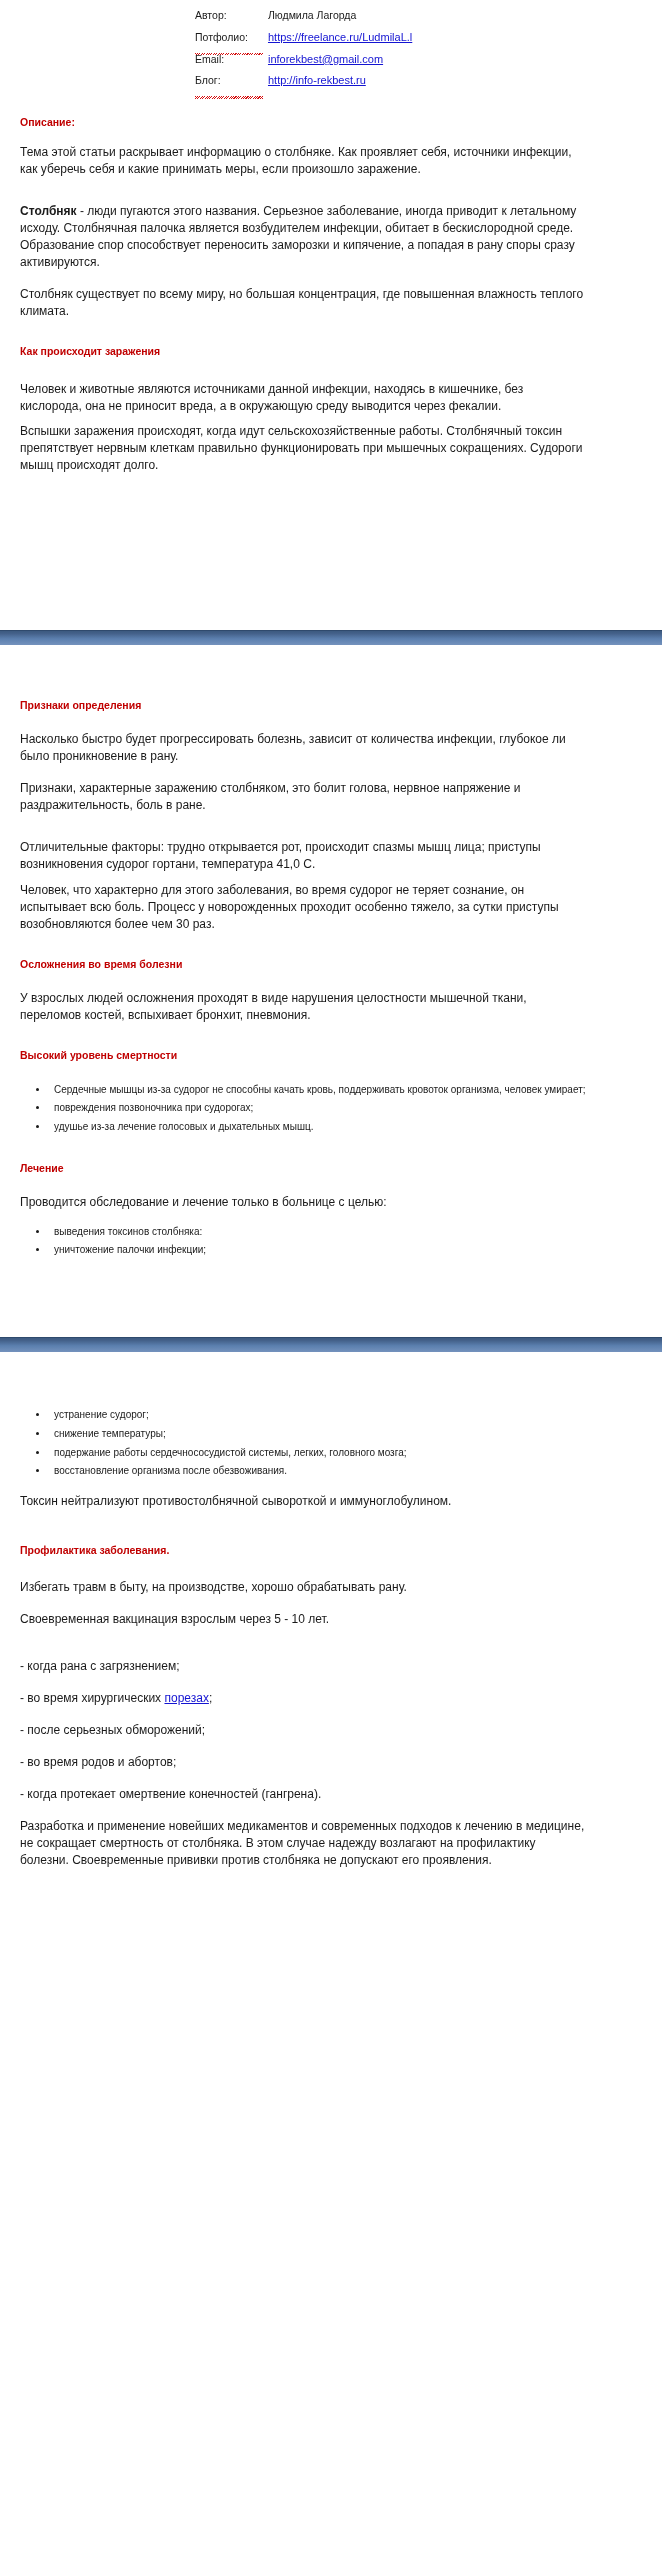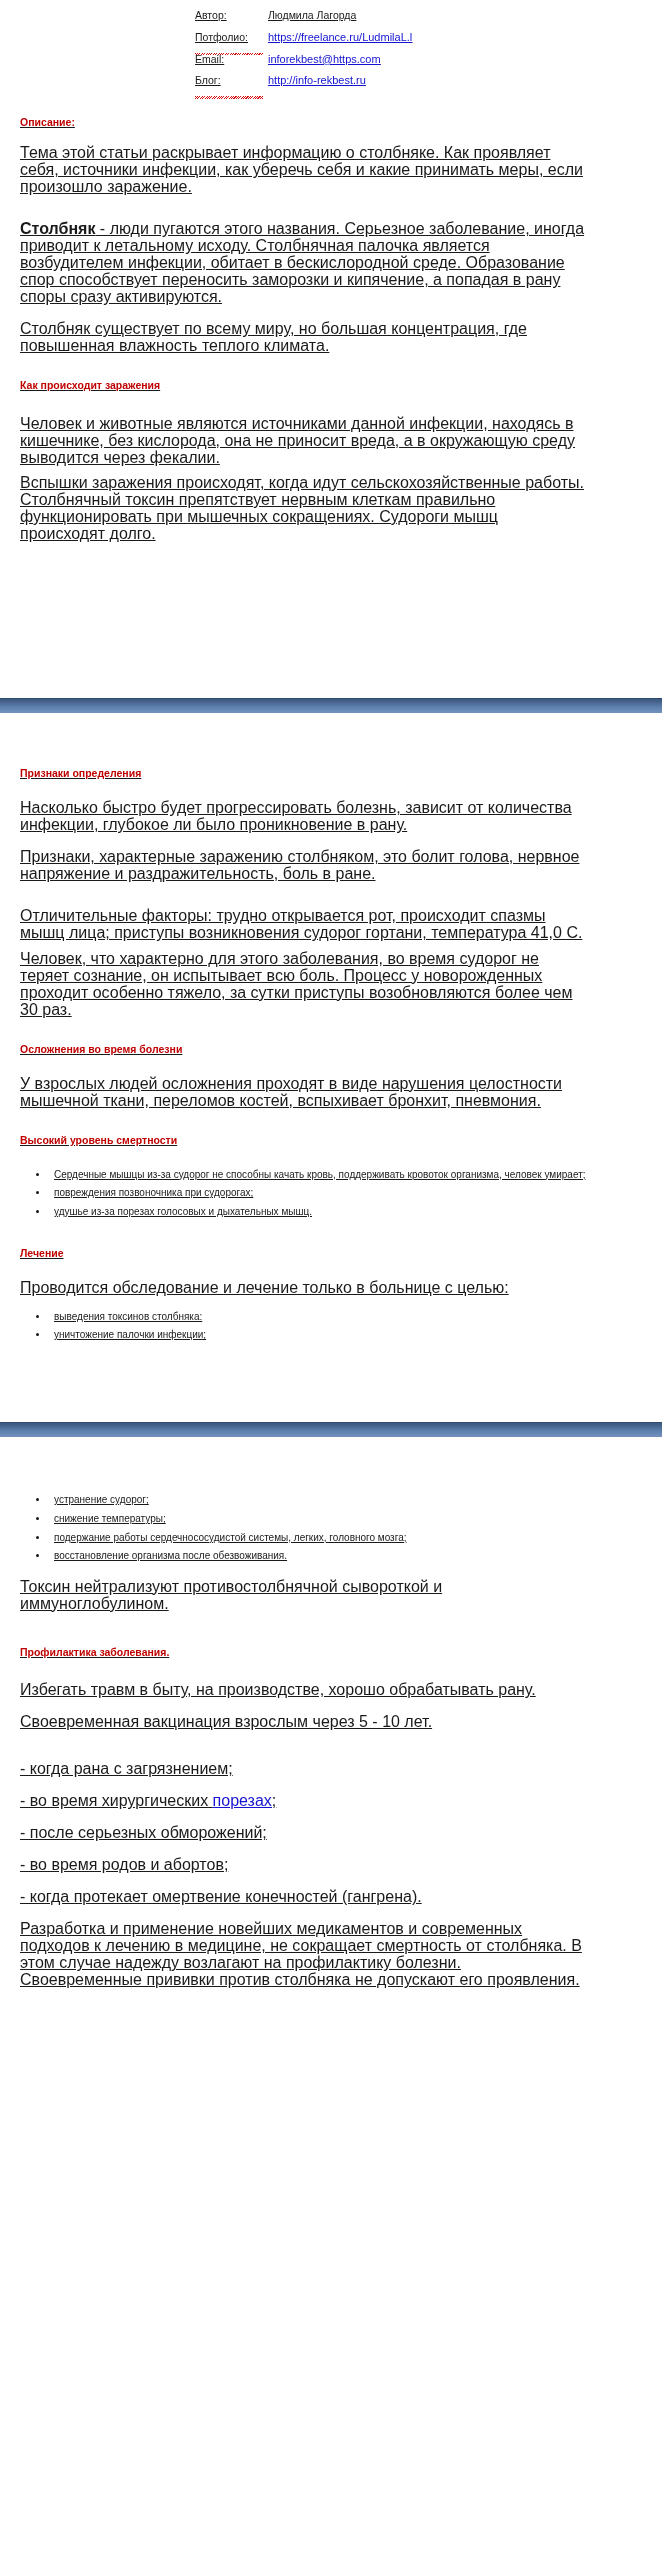--- a/index.html
+++ b/index.html
@@ -11,21 +11,20 @@
   body {
     width: 662px;
     font-family: "Liberation Sans", "DejaVu Sans", sans-serif;
     color: #1a1a1a;
     -webkit-font-smoothing: antialiased;
   }
   .page {
     width: 626px;
     position: relative;
     box-sizing: border-box;
-    text-decoration: underline;
   }
 
   
   .doc-header {
     padding: 10px 0 0 0;
   }
   .meta-table {
     margin-left: 195px;
     border-collapse: collapse;
   }
@@ -70,21 +69,21 @@
     padding: 0 40px 0 20px;
   }
   h2.section-title {
     color: #c00000;
     font-size: 10.5px;
     font-weight: bold;
     margin: 0;
     line-height: 13.5px;
   }
   p.para {
-    font-size: 16px;
+    font-size: 12px;
     line-height: 17px;
     margin: 0;
     color: #1a1a1a;
     text-align: left;
   }
   p.para .bold { font-weight: bold; }
   p.para .link-inline {
     color: #1414d2;
     text-decoration: underline;
     cursor: pointer;
@@ -137,21 +136,21 @@
       </tr>
       <tr class="meta-row">
         <td class="meta-label spell">Потфолио:</td>
         <td class="meta-value">
           <span class="link">https://freelance.ru/LudmilaL.l</span>
         </td>
       </tr>
       <tr class="meta-row">
         <td class="meta-label">Email:</td>
         <td class="meta-value">
-          <span class="link">inforekbest@https.com</span>
+          <span class="link">inforekbest@gmail.com</span>
         </td>
       </tr>
       <tr class="meta-row">
         <td class="meta-label spell">Блог:</td>
         <td class="meta-value">
           <span class="link">http://info-rekbest.ru</span>
         </td>
       </tr>
     </tbody>
       </table>
@@ -196,21 +195,21 @@
     <div class="sp-30"></div>
     <h2 class="section-title">Осложнения во время болезни</h2>
     <div class="sp-22"></div>
     <p class="para">У взрослых людей осложнения  проходят в виде нарушения целостности мышечной ткани, переломов костей, вспыхивает бронхит, пневмония.</p>
     <div class="sp-30"></div>
     <h2 class="section-title">Высокий уровень смертности</h2>
     <div class="sp-22"></div>
     <ul class="bullets">
       <li>Сердечные мышцы из-за судорог не способны качать кровь, поддерживать кровоток организма, человек умирает;</li>
       <li>повреждения позвоночника при судорогах;</li>
-      <li>удушье из-за порезах голосовых и дыхательных мышц.</li>
+      <li>удушье из-за лечение голосовых и дыхательных мышц.</li>
     </ul>
     <div class="sp-30"></div>
     <h2 class="section-title">Лечение</h2>
     <div class="sp-22"></div>
     <p class="para">Проводится обследование и лечение только в больнице с целью:</p>
     <div class="sp-14"></div>
     <ul class="bullets">
       <li>выведения токсинов столбняка:</li>
       <li>уничтожение палочки инфекции;</li>
     </ul>

